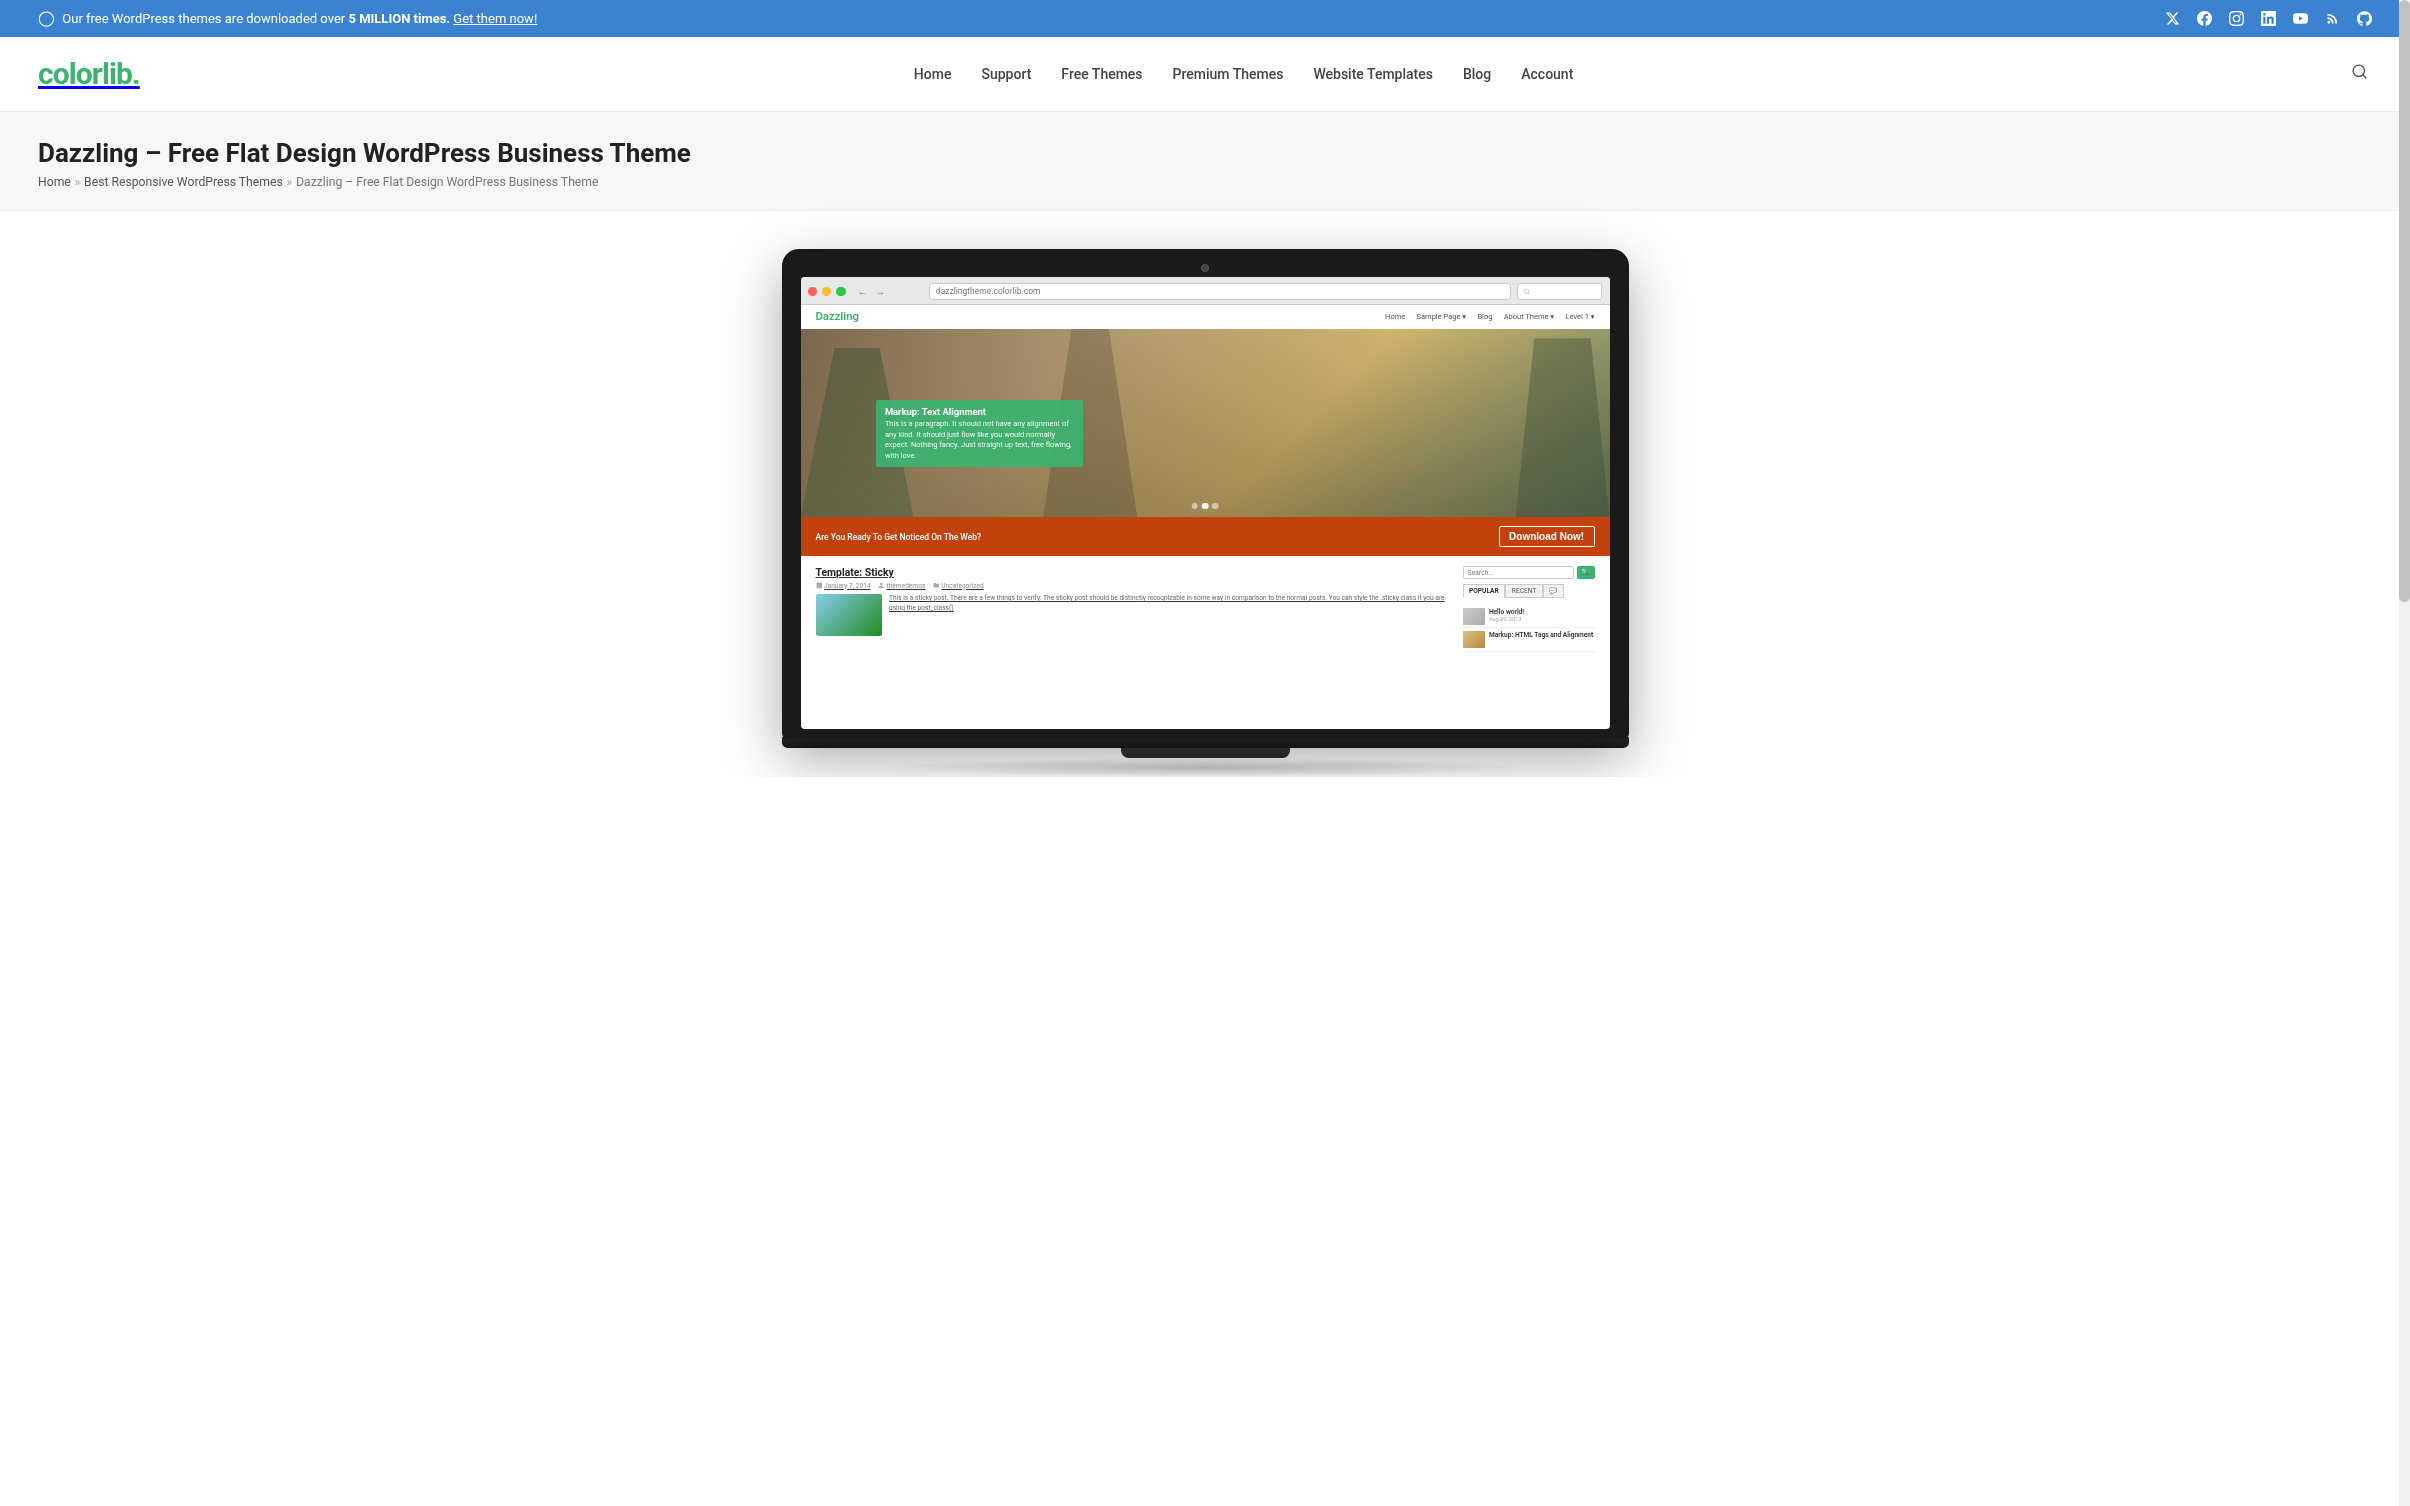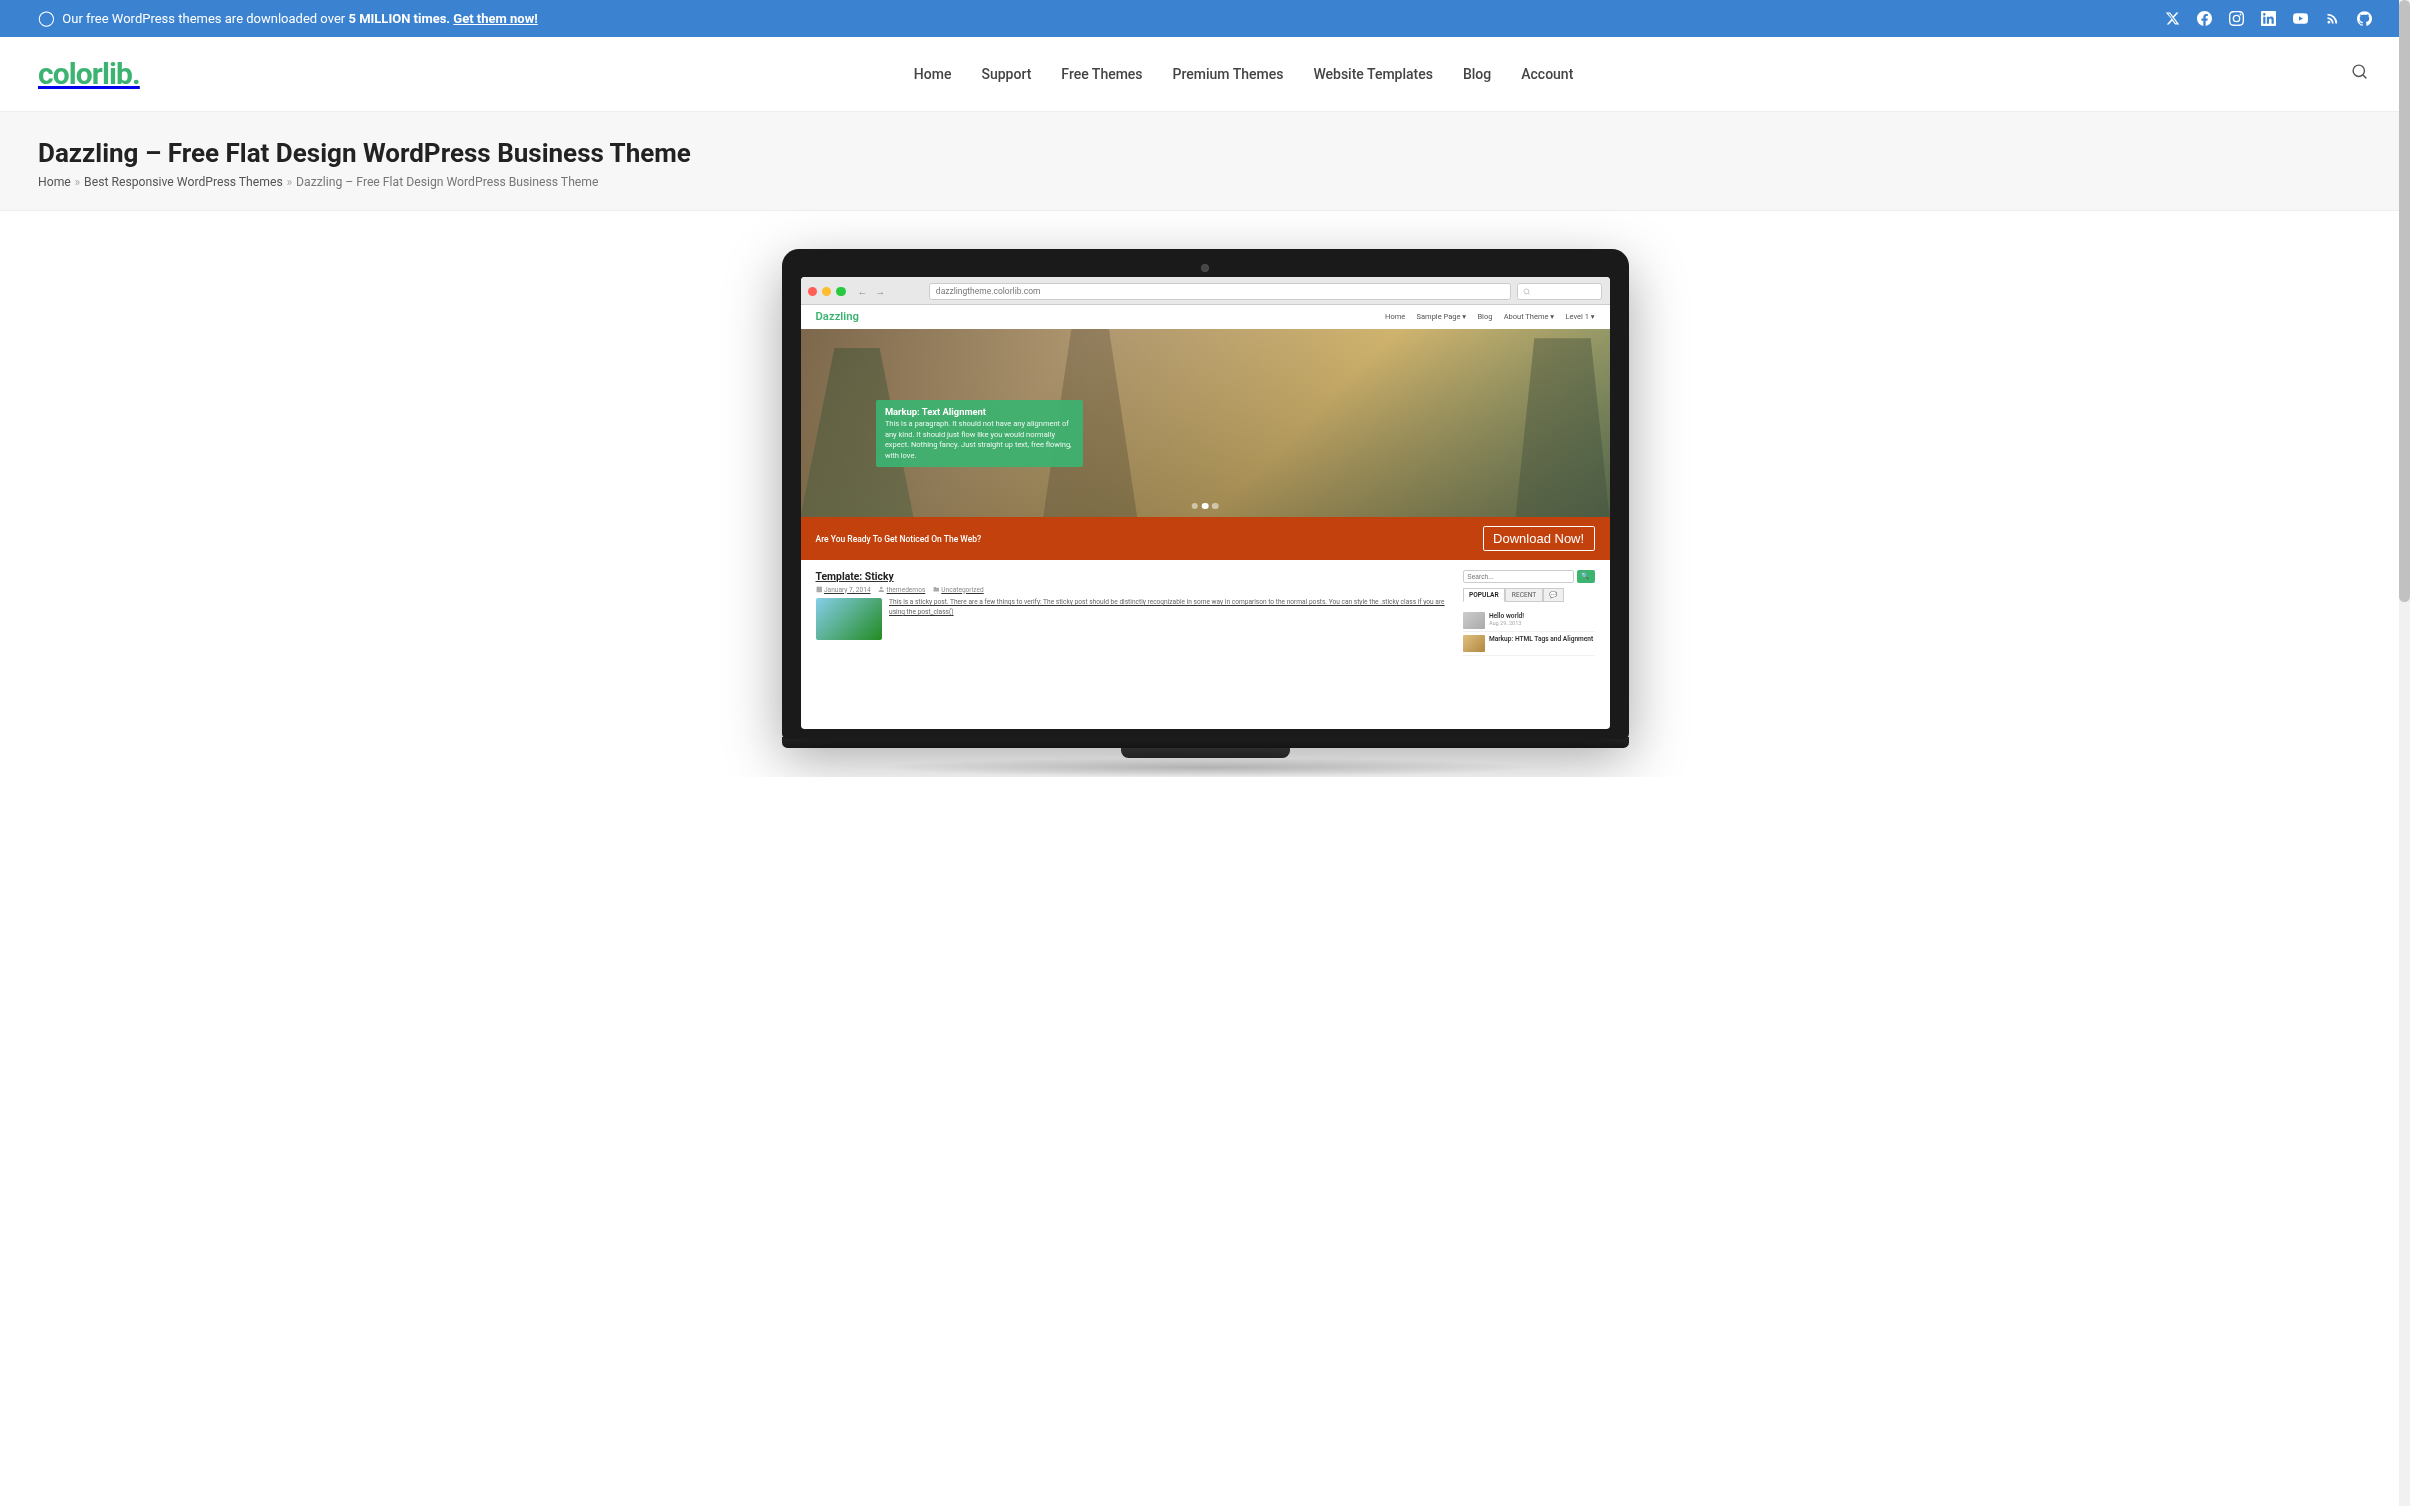--- a/index.html
+++ b/index.html
@@ -12,21 +12,21 @@
       display: flex;
       align-items: center;
       justify-content: space-between;
       padding: 9.4px 38px;
       font-size: 13px;
     }
     .top-banner-left { display: flex; align-items: center; gap: 7.5px; }
     .top-banner-left .wp-icon { color: #fff; font-size: 15px; }
     .top-banner-left span { font-weight: 400; }
     .top-banner-left strong { font-weight: 700; }
-    .top-banner-left a { color: #fff; text-decoration: underline; font-weight: 700; }
+    .top-banner-left a { color: #fff; text-decoration: underline; font-weight: 400; }
     .top-banner-right { display: flex; align-items: center; gap: 17px; }
     .social-icon { color: #fff; font-size: 15px; cursor: pointer; display: flex; align-items: center; justify-content: center; }
 
     
     .header {
       background: #fff;
       border-bottom: 0.9px solid #eee;
       padding: 0 38px;
       display: flex;
       align-items: center;
@@ -264,25 +264,25 @@
       padding: 9.4px 15px;
       display: flex;
       align-items: center;
       justify-content: space-between;
     }
     .cta-text { font-size: 8.5px; color: #fff; font-weight: 500; }
     .cta-btn {
       background: transparent;
       border: 1.4px solid #fff;
       color: #fff;
-      font-size: 13px;
+      font-size: 10px;
       padding: 3.8px 9.4px;
       border-radius: 1.9px;
       cursor: pointer;
-      font-weight: 400;
+      font-weight: 700;
     }
 
     
     .blog-area {
       display: flex;
       gap: 11.3px;
       padding: 9.4px 15px;
       background: #fff;
     }
     .blog-main { flex: 1; text-decoration: underline; }

